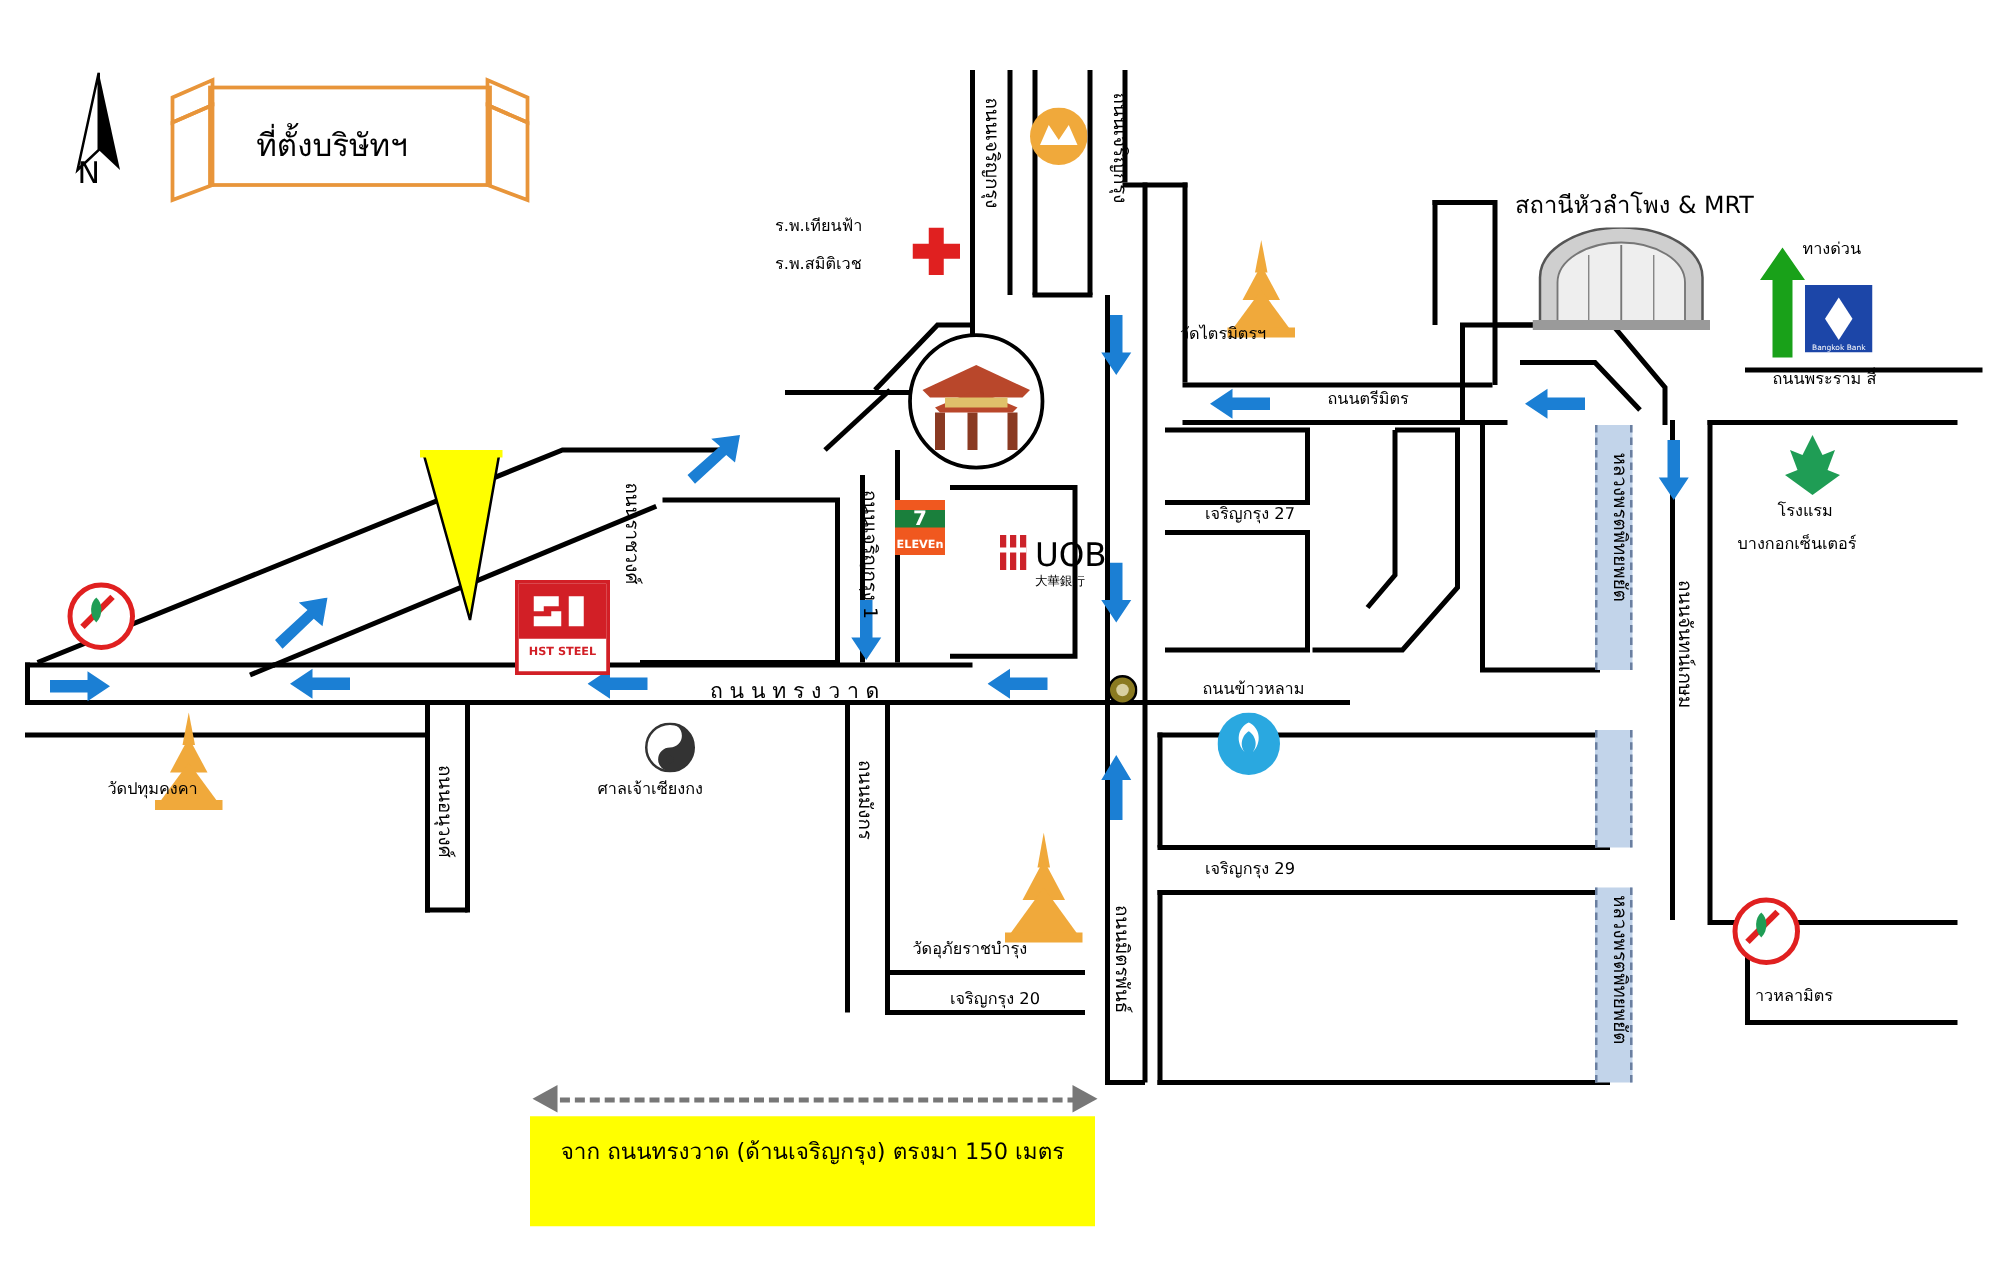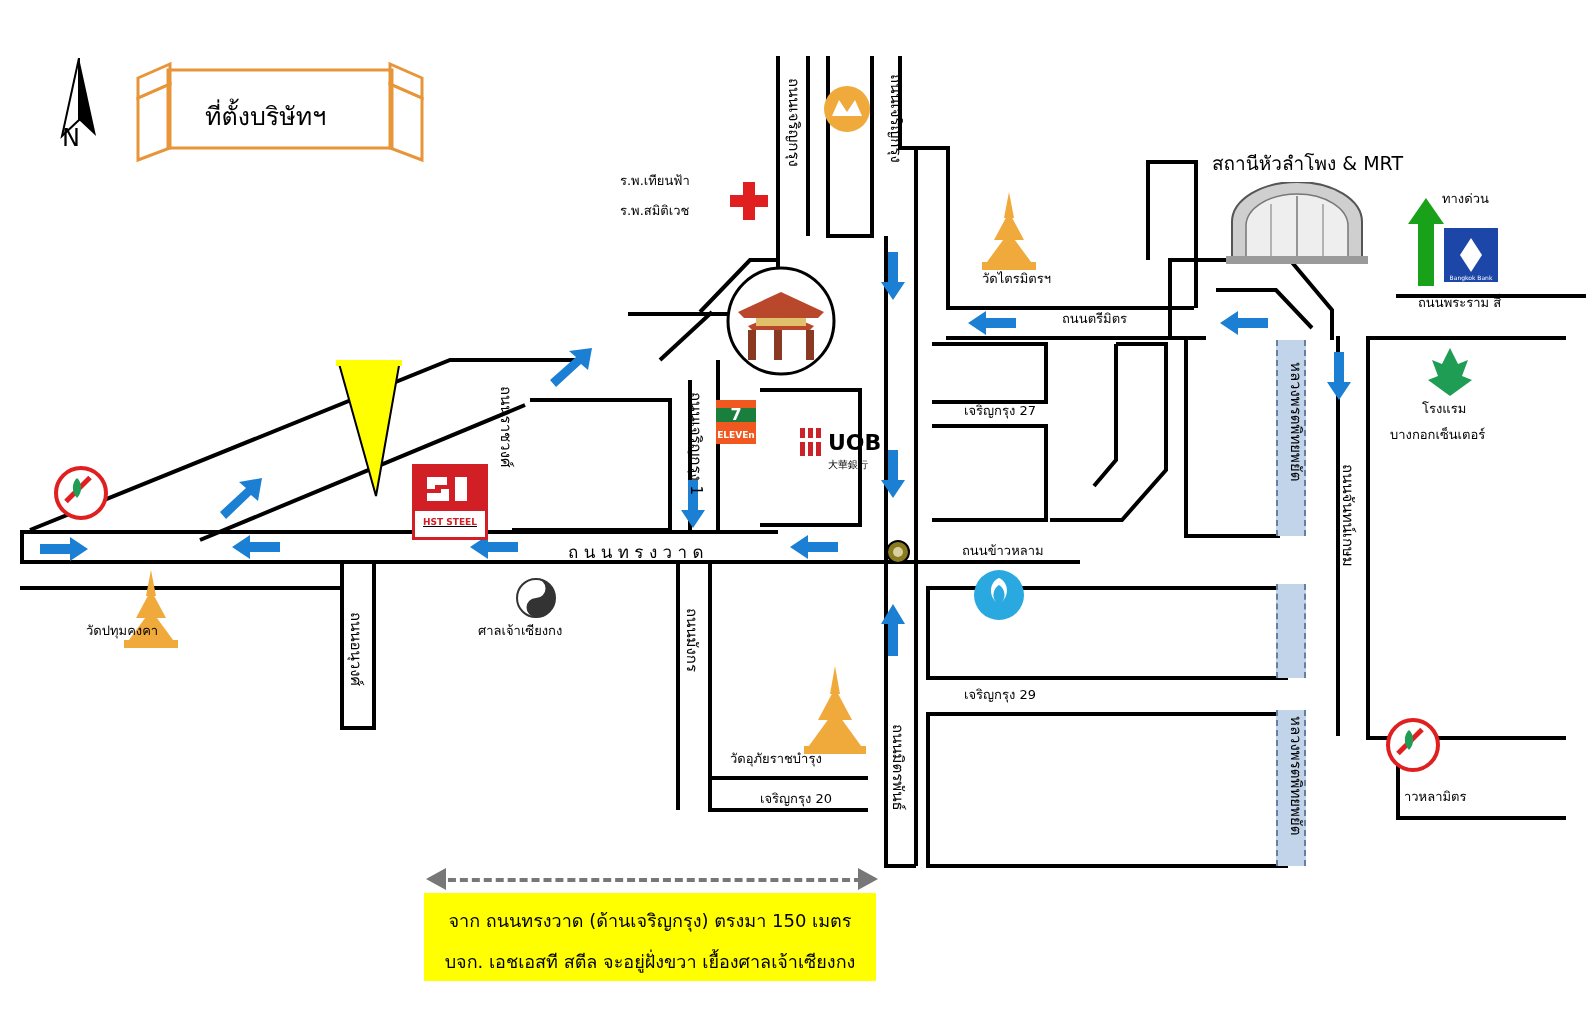--- a/index.html
+++ b/index.html
@@ -217,21 +217,21 @@
     <text x="20" y="20" font-size="16" font-weight="bold" fill="#fff" text-anchor="middle" font-family="DejaVu Sans">7</text>
     <text x="20" y="38" font-size="9" font-weight="bold" fill="#fff" text-anchor="middle" font-family="DejaVu Sans">ELEVEn</text>
   </svg>
 
   <svg style="position:absolute;left:800px;top:428px;" width="26" height="28">
     <rect x="0" y="0" width="5" height="28" fill="#cc2229"></rect>
     <rect x="8" y="0" width="5" height="28" fill="#cc2229"></rect>
     <rect x="16" y="0" width="5" height="28" fill="#cc2229"></rect>
     <rect x="0" y="10" width="21" height="4" fill="#fff"></rect>
   </svg>
-  <div class="lbl" style="left:828px;top:430px;font-size:22px;font-weight:bold;">UOB</div>
+  <div class="lbl" style="left:828px;top:430px;font-size:26px;font-weight:normal;">UOB</div>
   <div class="lbl-sm" style="left:828px;top:458px;font-size:10px;">大華銀行</div>
 
   <svg class="wat" style="left:978px;top:192px;" width="62" height="80">
     <polygon points="31,0 36,26 26,26" fill="#f0a93b"></polygon>
     <polygon points="31,20 46,48 16,48" fill="#f0a93b"></polygon>
     <polygon points="31,40 56,74 6,74" fill="#f0a93b"></polygon>
     <rect x="4" y="70" width="54" height="8" fill="#f0a93b"></rect>
   </svg>
   <svg class="wat" style="left:120px;top:570px;" width="62" height="80">
     <polygon points="31,0 36,26 26,26" fill="#f0a93b"></polygon>
@@ -284,38 +284,38 @@
   <div class="noentry" style="left:1386px;top:718px;"></div>
   <svg style="position:absolute;left:1396px;top:728px;" width="26" height="26">
       <path d="M13 2 C18 6 19 16 13 22 C7 16 8 6 13 2 Z" fill="#1f9d55"></path>
     </svg>
 
   <svg style="position:absolute;left:886px;top:540px;" width="24" height="24">
     <circle cx="12" cy="12" r="11" fill="#8a7a20" stroke="#000" stroke-width="2"></circle>
     <circle cx="12" cy="12" r="5" fill="#d8d0a0"></circle>
   </svg>
 
-  <div class="hst" style="left:412px;top:464px;text-decoration:underline;">
+  <div class="hst" style="left:412px;top:464px;">
     <div class="hstTop">
       <svg width="64" height="44">
         <path d="M12 10 L32 10 L32 18 L20 18 L20 22 L34 22 L34 34 L12 34 L12 26 L26 26 L26 22 L12 22 Z" fill="#fff"></path>
         <rect x="40" y="10" width="12" height="24" fill="#fff"></rect>
       </svg>
     </div>
     <div class="hstTxt">HST STEEL</div>
   </div>
 
   <svg id="calloutTail" viewBox="0 0 120 140">
     <polygon points="8,0 70,0 46,136" fill="#ffff00" stroke="#000" stroke-width="2"></polygon>
     <rect x="6" y="0" width="66" height="6" fill="#ffff00"></rect>
   </svg>
 
   <div class="lbl" style="left:620px;top:170px;">ร.พ.เทียนฟ้า</div>
   <div class="lbl" style="left:620px;top:200px;">ร.พ.สมิติเวช</div>
-  <div class="lbl" style="left:944px;top:268px;margin-left:38px;">วัดไตรมิตรฯ</div>
+  <div class="lbl" style="left:944px;top:256px;">วัดไตรมิตรฯ</div>
   <div class="lbl" style="left:1212px;top:148px;font-size:19px;">สถานีหัวลำโพง &amp; MRT</div>
   <div class="lbl" style="left:1442px;top:188px;">ทางด่วน</div>
   <div class="lbl" style="left:1418px;top:292px;">ถนนพระราม สี่</div>
   <div class="lbl" style="left:1422px;top:398px;">โรงแรม</div>
   <div class="lbl" style="left:1390px;top:424px;">บางกอกเซ็นเตอร์</div>
   <div class="lbl" style="left:1062px;top:308px;">ถนนตรีมิตร</div>
   <div class="lbl" style="left:964px;top:400px;">เจริญกรุง 27</div>
   <div class="lbl" style="left:964px;top:684px;">เจริญกรุง 29</div>
   <div class="lbl" style="left:760px;top:788px;">เจริญกรุง 20</div>
   <div class="lbl big" style="left:568px;top:538px;">ถ น น ท ร ง ว า ด</div>
@@ -339,16 +339,15 @@
   <div class="dashline" style="left:436px;top:878px;width:426px;"></div>
   <svg style="position:absolute;left:424px;top:866px;" width="24" height="26">
       <polygon points="22,2 22,24 2,13" fill="#777"></polygon>
     </svg>
   <svg style="position:absolute;left:856px;top:866px;" width="24" height="26">
       <polygon points="2,2 2,24 22,13" fill="#777"></polygon>
     </svg>
 
   <div id="bottombox">
     <div class="b1">จาก ถนนทรงวาด (ด้านเจริญกรุง)  ตรงมา 150 เมตร</div>
-    <div class="b2">บจก. เอชเอสที สตีล จะอยู่ฝั่งขวา   เยื้องศาลเจ้าเซียงกง</div>
   </div>
 
 </div>
 
 </body></html>

